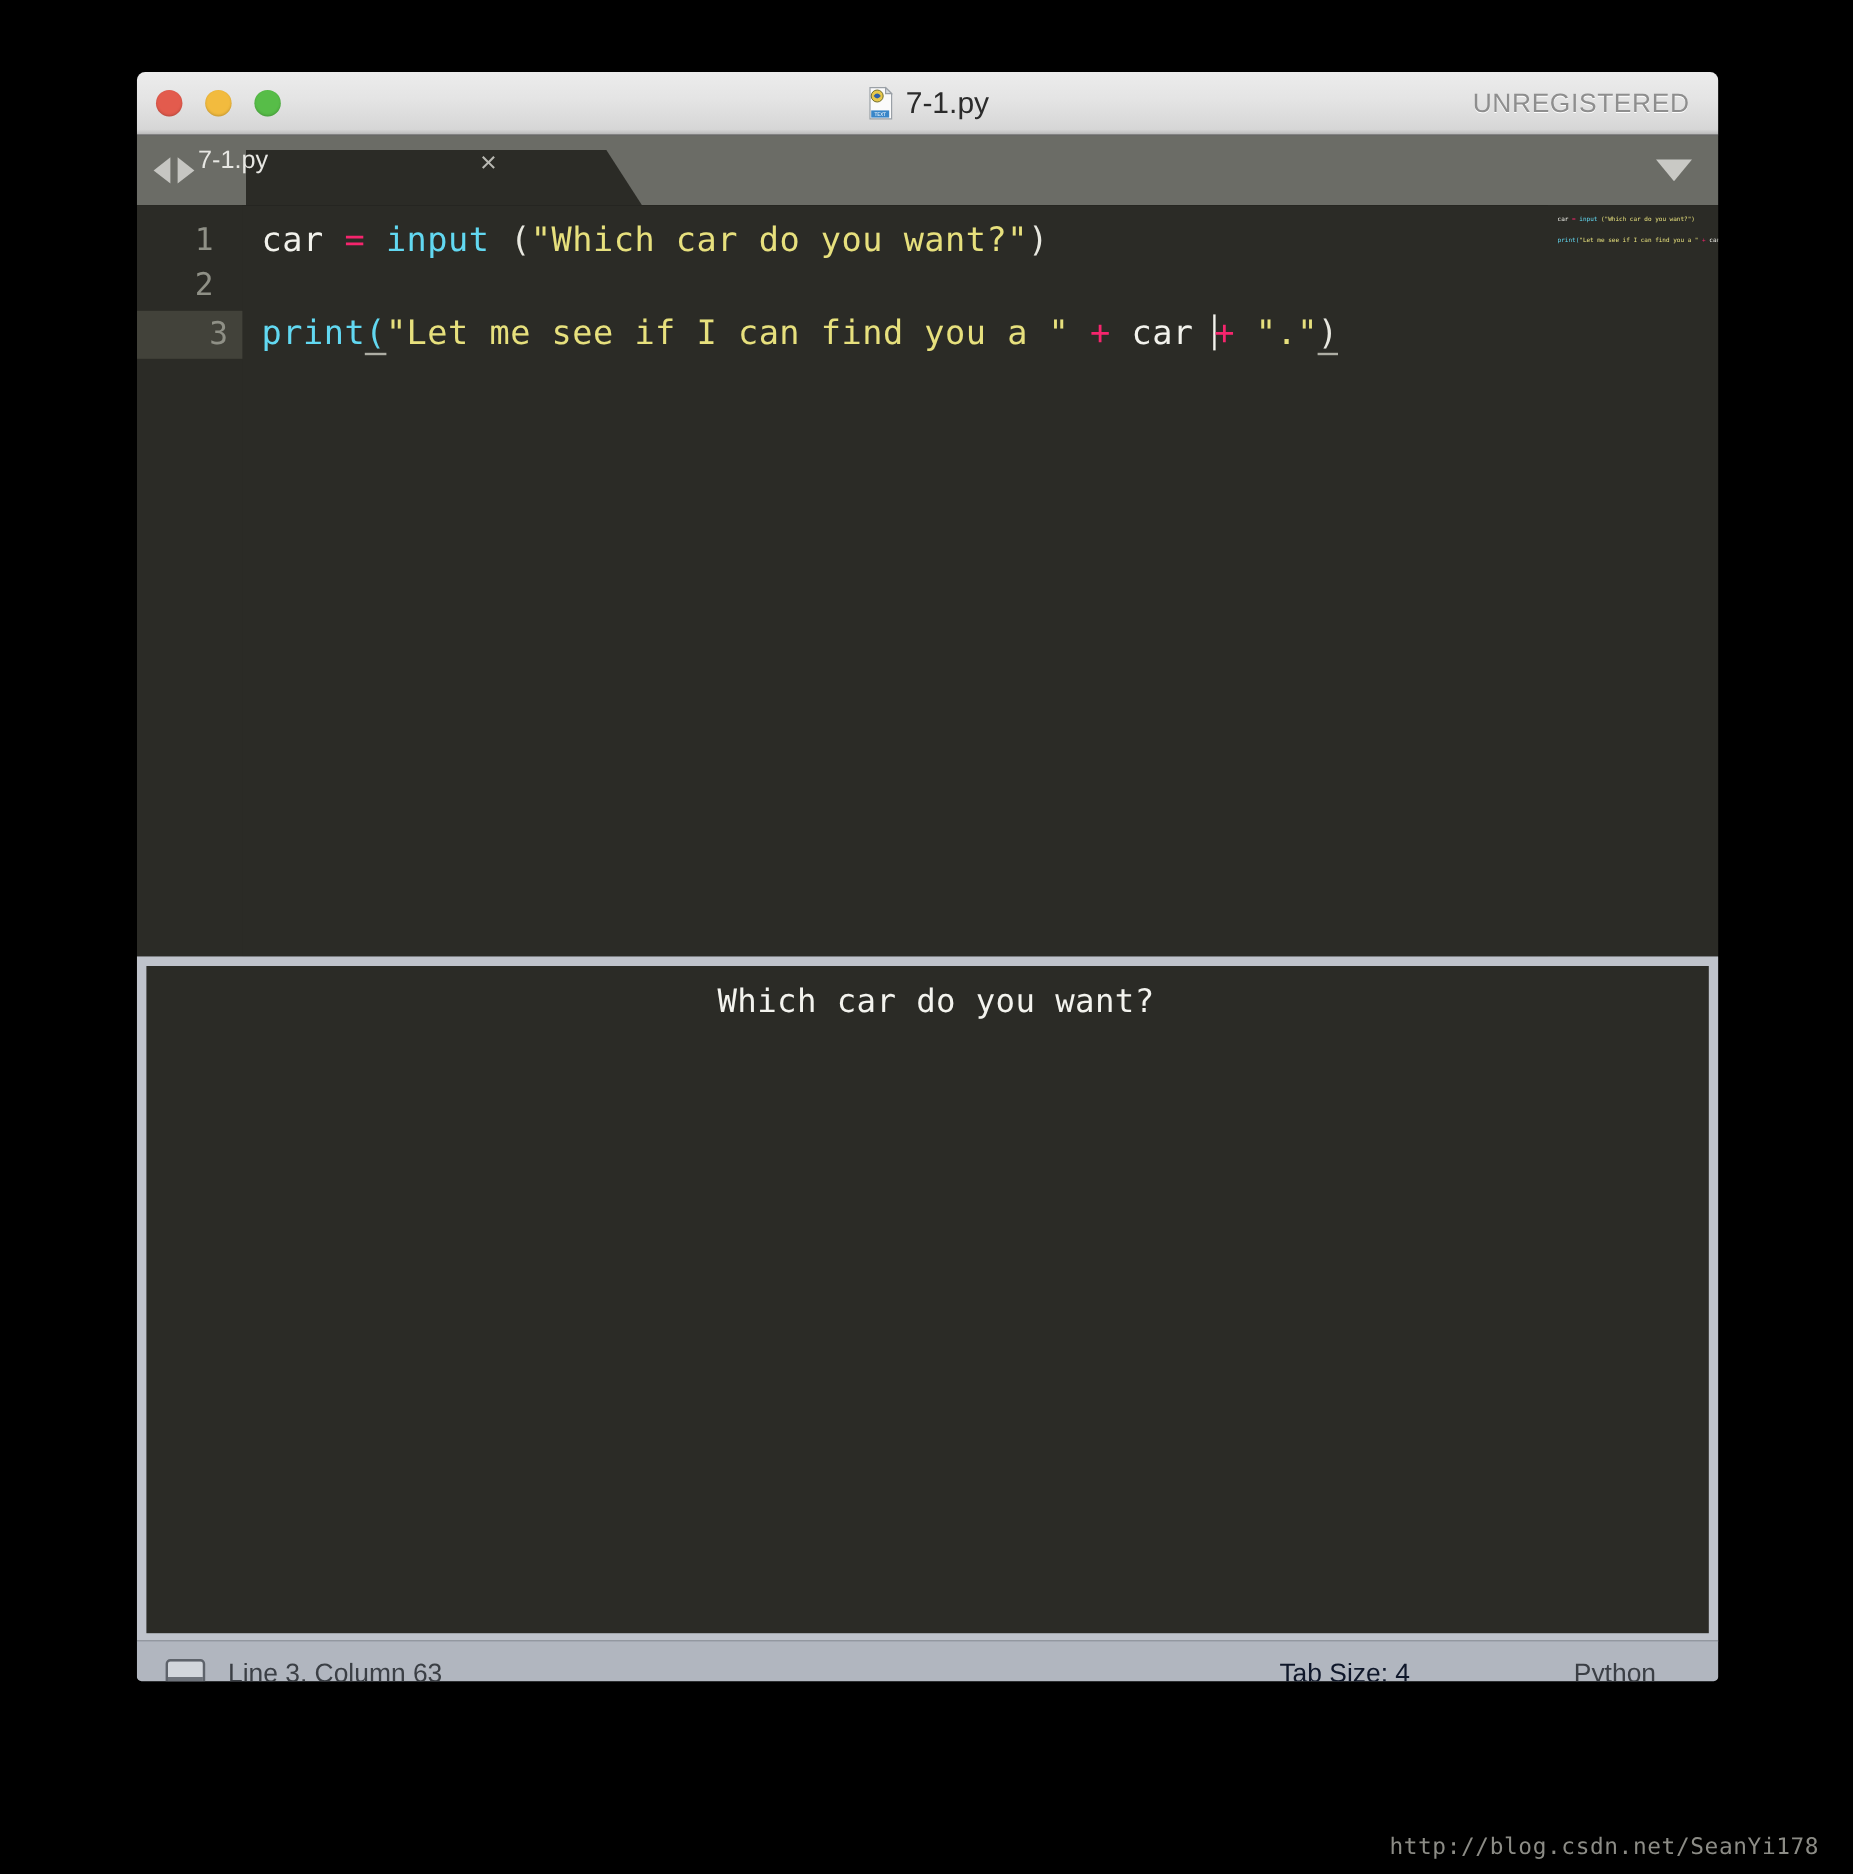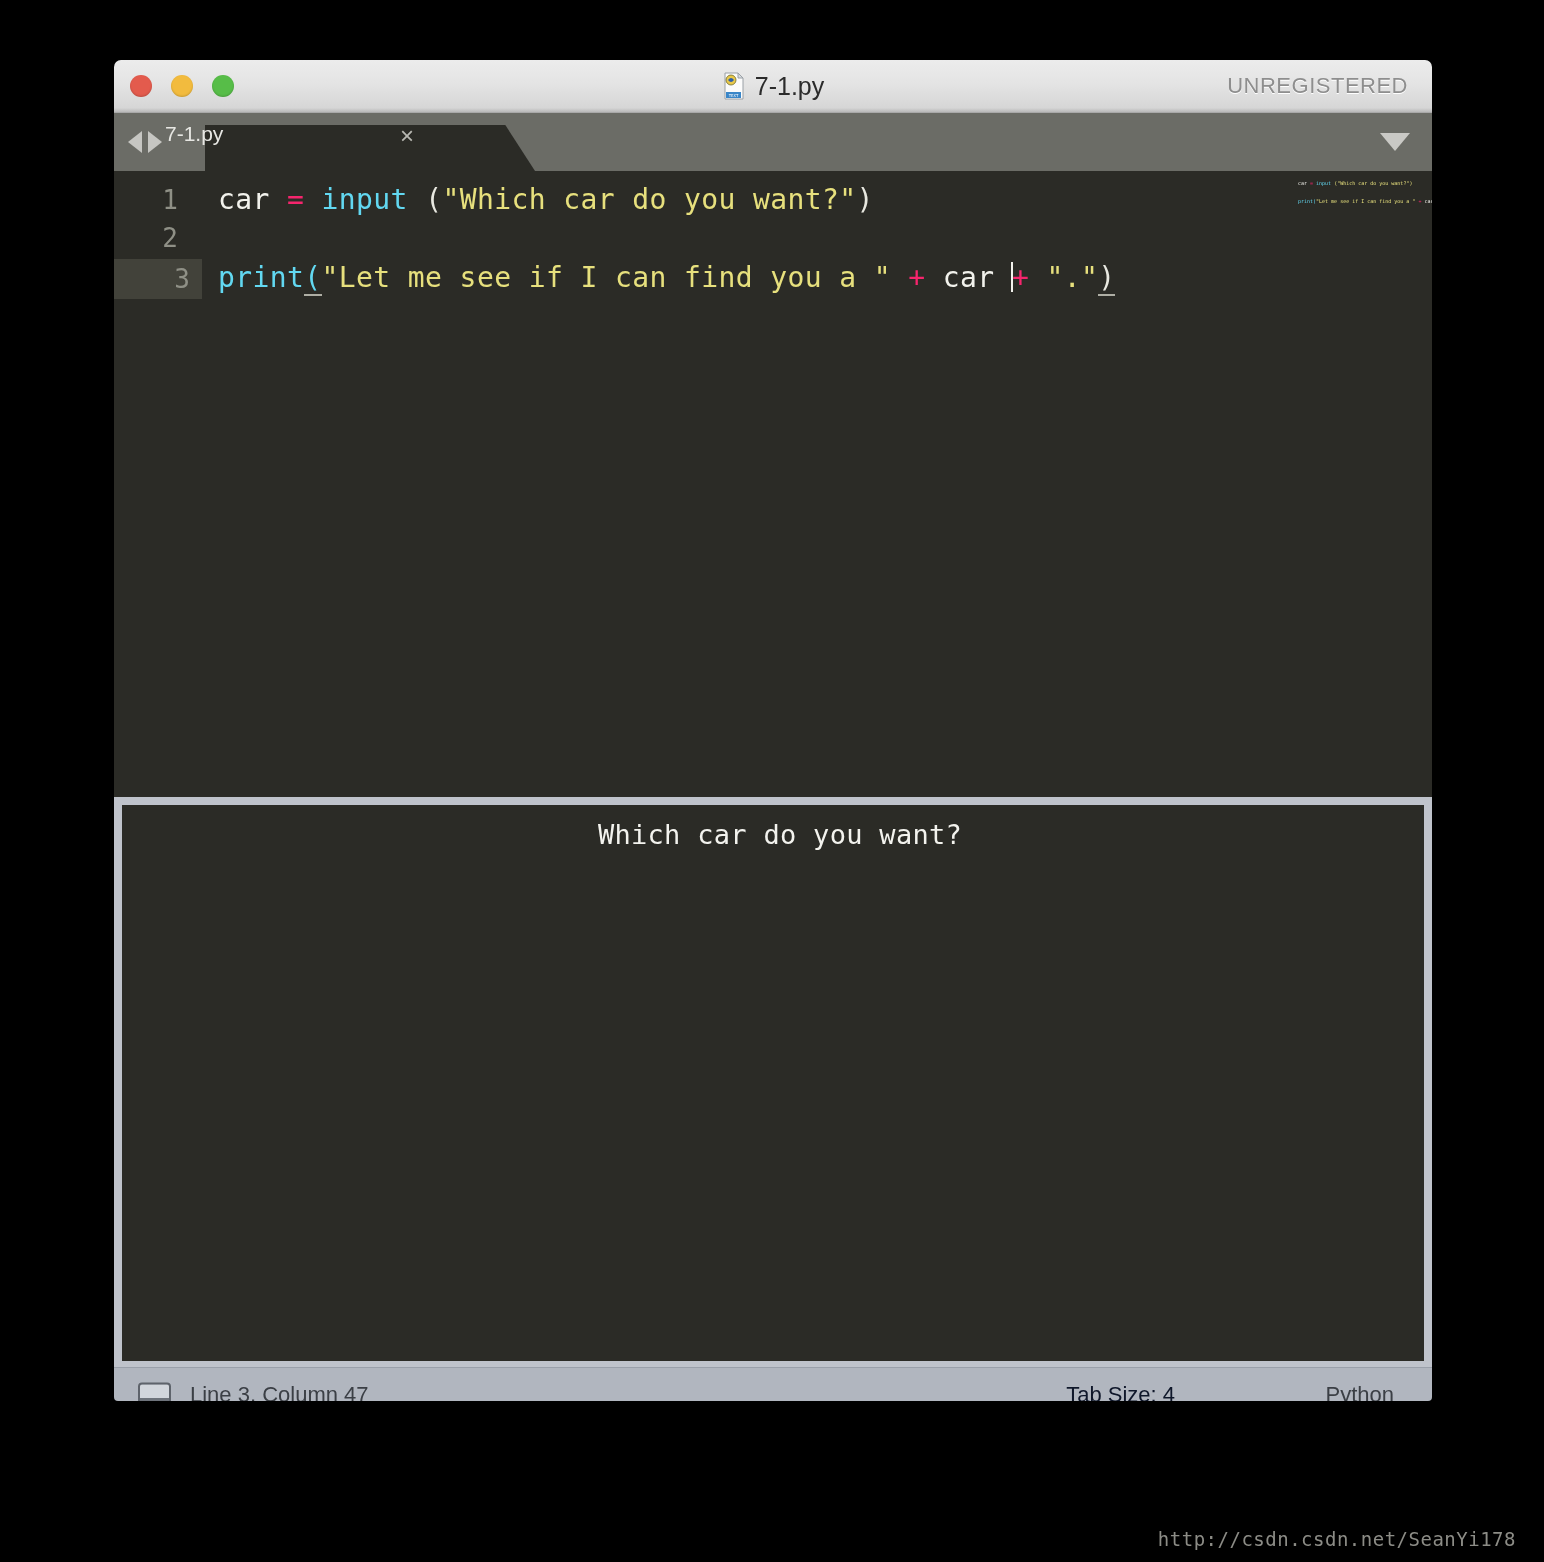--- a/index.html
+++ b/index.html
@@ -291,21 +291,21 @@
   }
   .sb-tab {
     position: absolute;
     right: 257px;
     font-size: 22px;
     color: #0f172a;
     font-family: "Liberation Sans", sans-serif;
   }
   .sb-lang {
     position: absolute;
-    right: 38px;
+    right: 52px;
     font-size: 22px;
     color: #3b3f45;
     font-family: "Liberation Sans", sans-serif;
   }
 
   
   .watermark {
     position: absolute;
     right: 28px;
     bottom: 12px;
@@ -378,21 +378,21 @@
     </div>
 
     <div class="console-wrap">
       <div class="console">
         <div class="console-line">Which car do you want?</div>
       </div>
     </div>
 
     <div class="statusbar">
       <span class="sb-icon"></span>
-      <span class="sb-pos">Line 3, Column 47</span>
+      <span class="sb-pos">Line 3, Column 63</span>
       <span class="sb-tab">Tab Size: 4</span>
       <span class="sb-lang">Python</span>
     </div>
 
   </div>
 
-  <div class="watermark">http://csdn.csdn.net/SeanYi178</div>
+  <div class="watermark">http://blog.csdn.net/SeanYi178</div>
 </div>
 
 </body></html>

